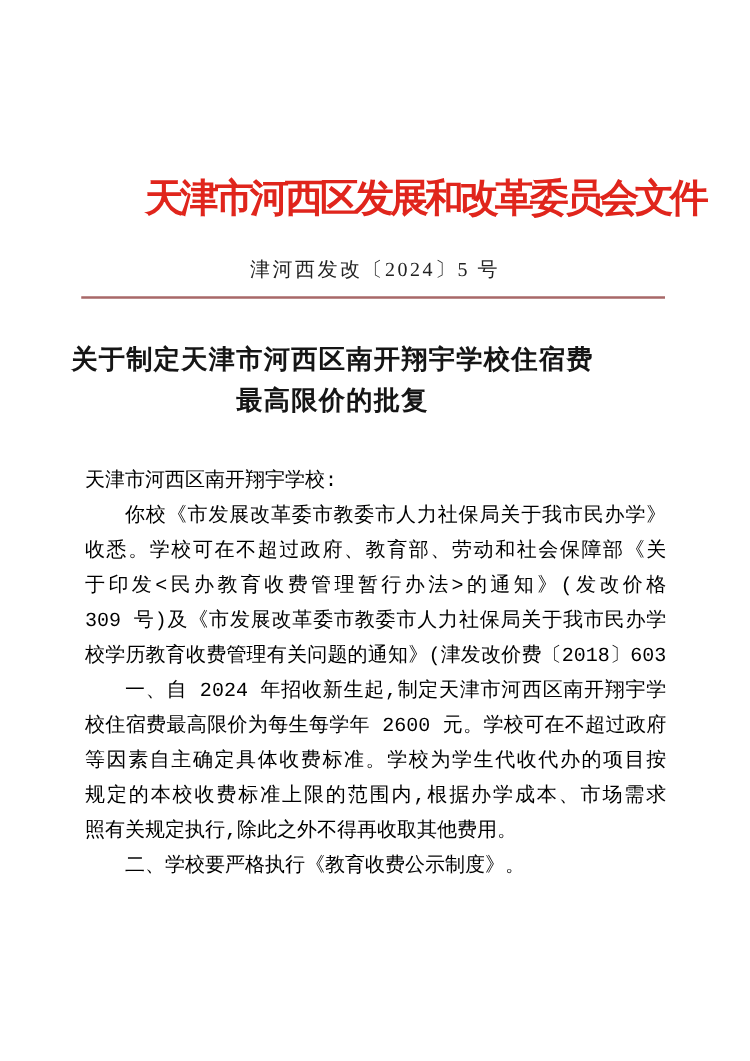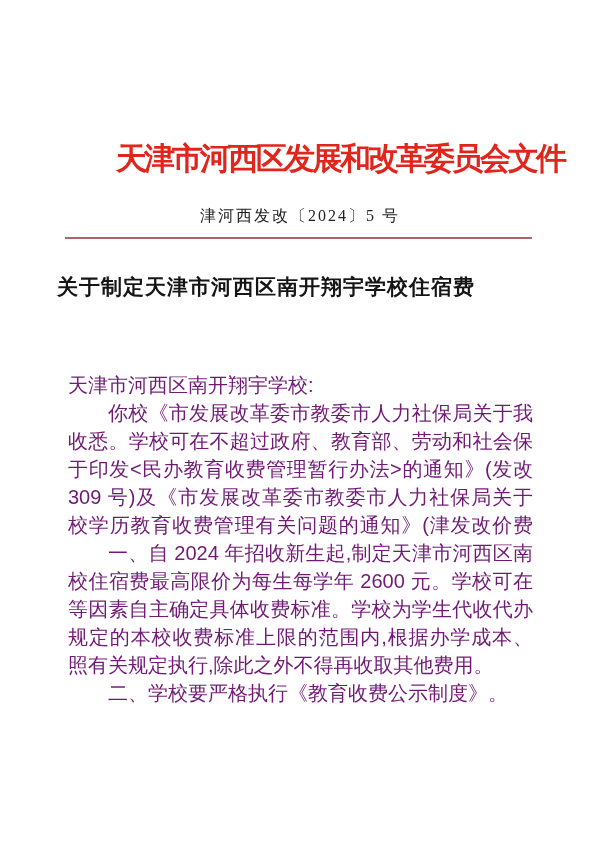--- a/index.html
+++ b/index.html
@@ -59,24 +59,24 @@
     font-weight: bold;
     line-height: 33px;
     letter-spacing: 1px;
     font-family: "Liberation Serif", serif;
   }
   .body-text {
     position: absolute;
     top: 371px;
     left: 68px;
     width: 465px;
-    color: #701a75;
-    font-size: 20px;
+    color: #000000;
+    font-size: 16px;
     line-height: 28px;
-    font-family: Liberation Sans, sans-serif;
+    font-family: Liberation Mono, monospace;
   }
   .body-line {
     width: 465px;
     height: 28px;
     overflow: hidden;
     white-space: nowrap;
   }
   .body-line.stretch {
     white-space: normal;
     text-align: justify;
@@ -92,20 +92,21 @@
 <div class="page">
 
   <div class="agency-title">天津市河西区发展和改革委员会文件</div>
 
   <div class="doc-number">津河西发改〔2024〕5 号</div>
 
   <div class="divider"></div>
 
   <div class="doc-title">
     <div>关于制定天津市河西区南开翔宇学校住宿费</div>
+    <div>最高限价的批复</div>
   </div>
 
   <div class="body-text">
     <div class="body-line">天津市河西区南开翔宇学校:</div>
     <div class="body-line stretch indent">你校《市发展改革委市教委市人力社保局关于我市民办学》</div>
     <div class="body-line stretch">收悉。学校可在不超过政府、教育部、劳动和社会保障部《关</div>
     <div class="body-line stretch">于印发&lt;民办教育收费管理暂行办法&gt;的通知》(发改价格〔2005〕</div>
     <div class="body-line stretch">309 号)及《市发展改革委市教委市人力社保局关于我市民办学</div>
     <div class="body-line stretch">校学历教育收费管理有关问题的通知》(津发改价费〔2018〕603</div>
     <div class="body-line stretch indent">一、自 2024 年招收新生起,制定天津市河西区南开翔宇学</div>

